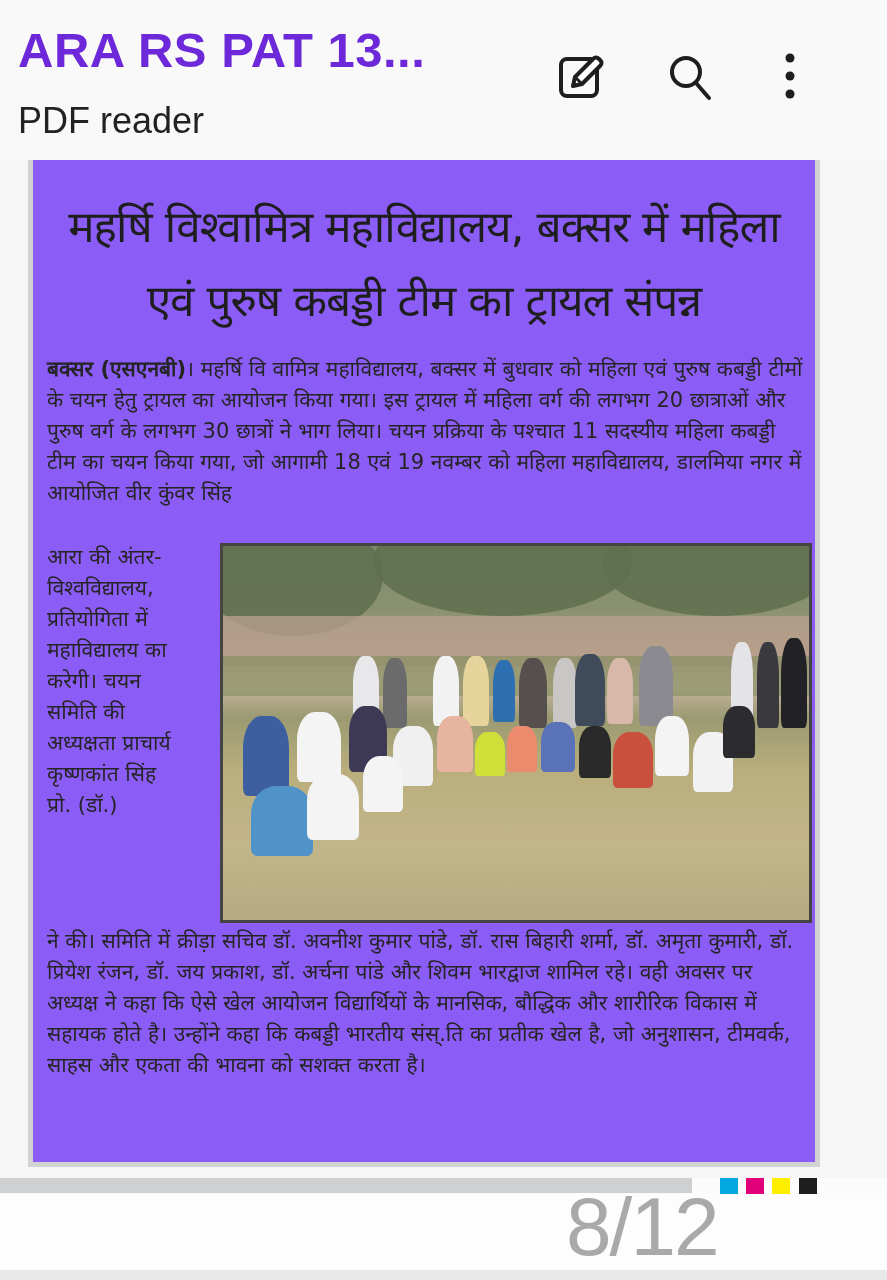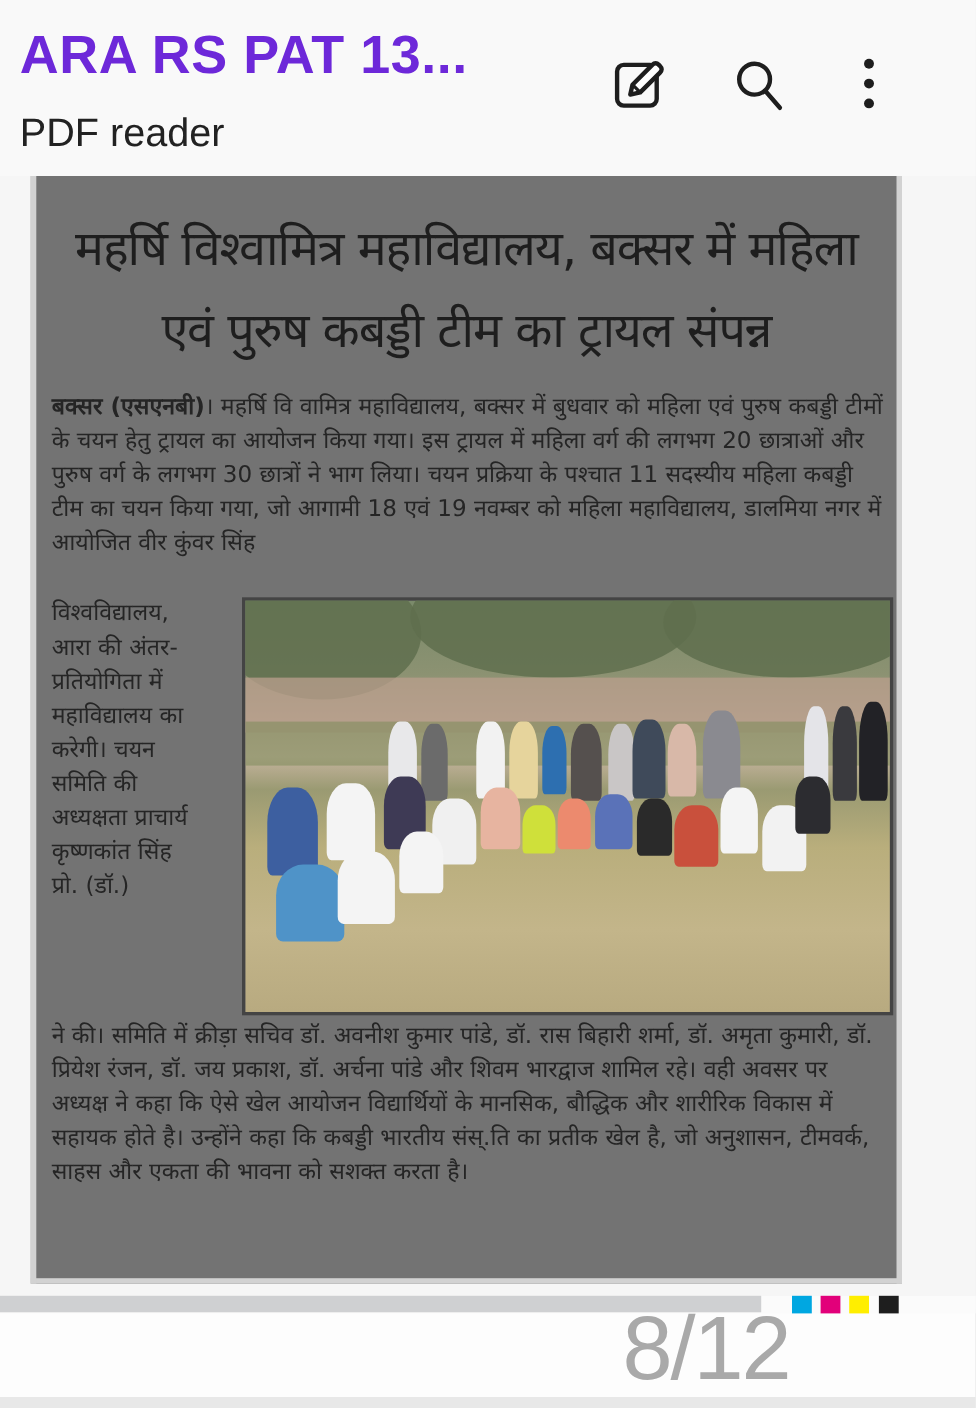--- a/index.html
+++ b/index.html
@@ -29,21 +29,21 @@
     .icon-edit { left: 554px; }
     .icon-search { left: 662px; }
     .icon-more { left: 762px; }
 
     .page-area {
       position: absolute; left: 0; top: 160px; width: 887px; height: 1030px;
       background: #f6f6f6;
     }
     .page {
       position: absolute; left: 28px; top: 0; width: 792px; height: 1007px;
-      background: #737373;
+      background: #8b5cf6;
       border-left: 5px solid #d2d2d2;
       border-right: 5px solid #d2d2d2;
       border-bottom: 5px solid #d2d2d2;
     }
     .headline {
       position: absolute; left: 0; top: 30px; width: 782px;
       text-align: center; color: #1e1e1e;
       font-family: "DejaVu Sans", sans-serif;
       font-size: 44px; line-height: 74px; letter-spacing: -1px;
     }
@@ -136,22 +136,22 @@
     <div class="headline">
       <div>महर्षि विश्वामित्र महाविद्यालय, बक्सर में महिला</div>
       <div>एवं पुरुष कबड्डी टीम का ट्रायल संपन्न</div>
     </div>
 
     <div class="article article-top">
       <span class="dateline">बक्सर (एसएनबी)</span><span>। महर्षि वि वामित्र महाविद्यालय, बक्सर में बुधवार को महिला एवं पुरुष कबड्डी टीमों के चयन हेतु ट्रायल का आयोजन किया गया। इस ट्रायल में महिला वर्ग की लगभग 20 छात्राओं और पुरुष वर्ग के लगभग 30 छात्रों ने भाग लिया। चयन प्रक्रिया के पश्चात 11 सदस्यीय महिला कबड्डी टीम का चयन किया गया, जो आगामी 18 एवं 19 नवम्बर को महिला महाविद्यालय, डालमिया नगर में आयोजित वीर कुंवर सिंह</span>
     </div>
 
     <div class="article article-side">
+      <div>आरा की अंतर-</div>
       <div>विश्वविद्यालय,</div>
-      <div>आरा की अंतर-</div>
       <div>प्रतियोगिता में</div>
       <div>महाविद्यालय का</div>
       <div>करेगी। चयन</div>
       <div>समिति की</div>
       <div>अध्यक्षता प्राचार्य</div>
       <div>कृष्णकांत सिंह</div>
       <div>प्रो. (डॉ.)</div>
     </div>
 
     <div class="photo" title="group photo of kabaddi team on field">

